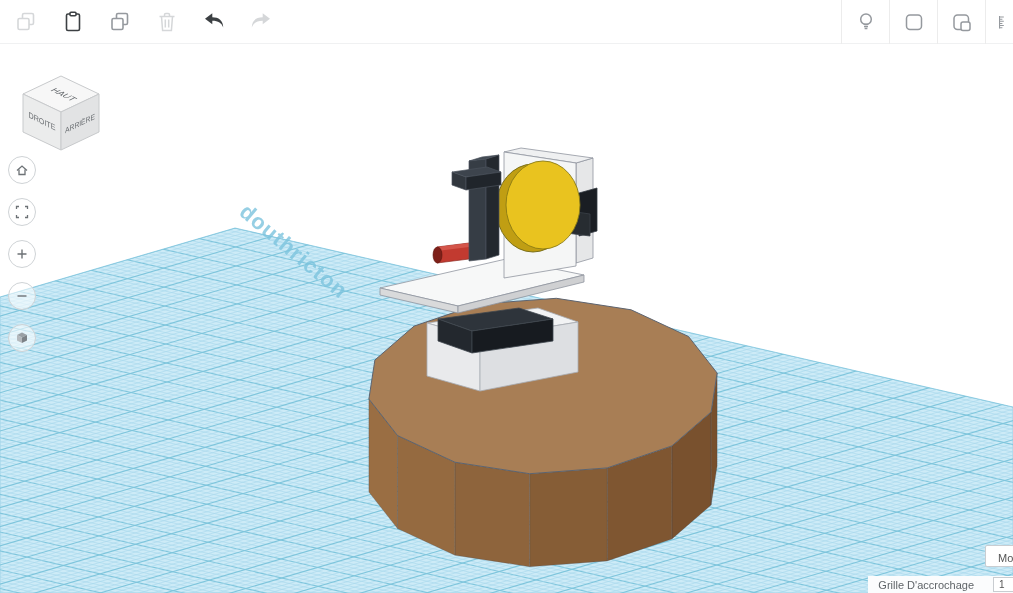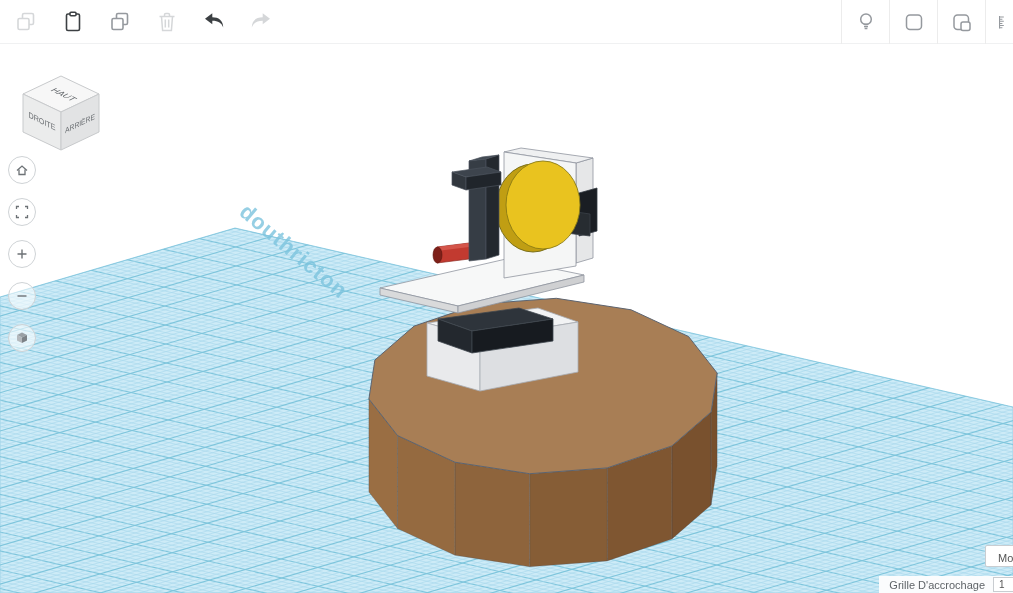--- a/index.html
+++ b/index.html
@@ -21,21 +21,21 @@
   .viewcube{position:absolute;left:6px;top:58px;z-index:5;cursor:pointer}
   .navcol{position:absolute;left:8px;top:156px;z-index:5;display:flex;flex-direction:column;gap:14px}
   .navbtn{width:28px;height:28px;border-radius:50%;border:1px solid #cfd3d6;background:rgba(255,255,255,.55);
           display:flex;align-items:center;justify-content:center;cursor:pointer}
 
   .editgrid-btn{position:absolute;left:985px;top:545px;width:84px;height:22px;background:#fff;
           border:1px solid #c9cdd1;border-radius:2px;font-size:11px;color:#555;text-align:left;
           padding:3px 0 0 12px;z-index:5;cursor:pointer}
   .snapbar{position:absolute;right:0;bottom:0;height:17px;background:#fbfcfd;display:flex;
           align-items:center;padding-left:10px;z-index:5}
-  .snapbar .lbl{font-size:11px;color:#5f6468;white-space:nowrap;margin-right:8px}
+  .snapbar .lbl{font-size:11px;color:#5f6468;white-space:nowrap;margin-right:19px}
   .snapdd{width:30px;height:15px;background:#fff;border:1px solid #c9cdd1;font-size:10px;color:#555;
           padding:1px 0 0 5px;margin-right:-10px;cursor:pointer}
 </style>
 </head>
 <body>
 
 <svg id="scene" width="1013" height="593" viewBox="0 0 1013 593">
   <defs>
     <clipPath id="planeclip">
       <polygon points="235,228 1013,407 1013,593 0,593 0,297"></polygon>

